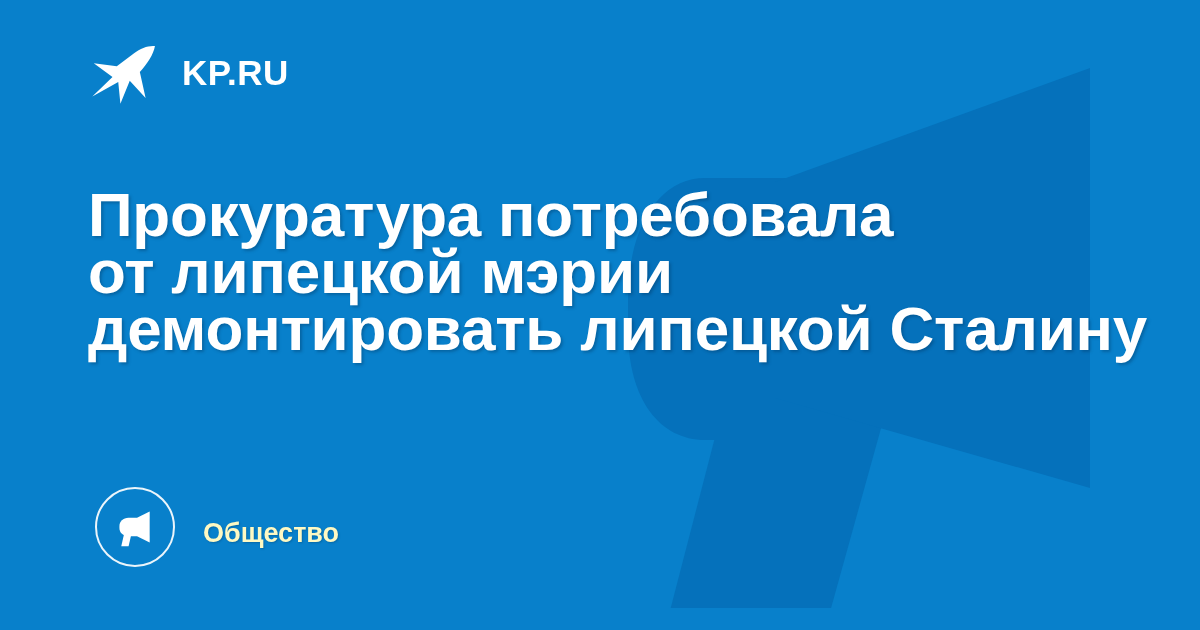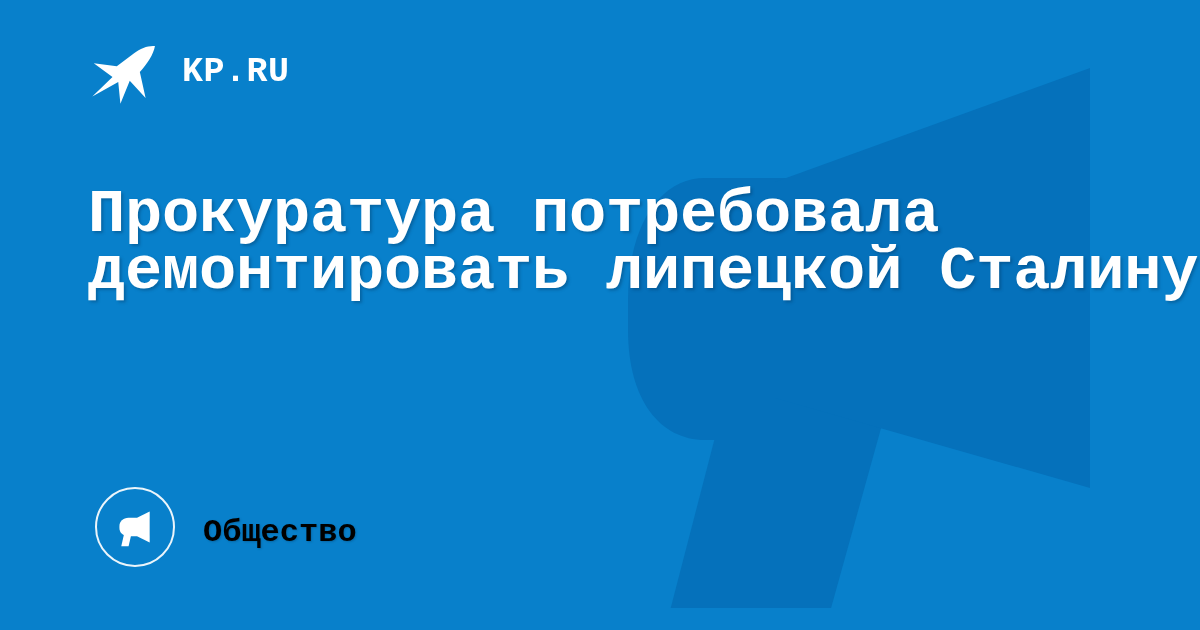--- a/index.html
+++ b/index.html
@@ -8,21 +8,21 @@
     padding: 0;
     background: #0880cb;
   }
 
   #card {
     position: relative;
     width: 1200px;
     height: 608px;
     overflow: hidden;
     background: #0880cb;
-    font-family: Liberation Mono, monospace;
+    font-family: Liberation Sans, sans-serif;
     -webkit-font-smoothing: antialiased;
   }
 
   
   #watermark {
     position: absolute;
     inset: 0;
     pointer-events: none;
   }
 
@@ -89,22 +89,22 @@
     justify-content: center;
     flex: 0 0 auto;
     box-sizing: border-box;
   }
   #rubric-icon {
     width: 44px;
     height: 44px;
     display: block;
   }
   #rubric-label {
-    color: #000000;
-    font-size: 32px;
+    color: #fef9c3;
+    font-size: 27px;
     font-weight: 700;
     line-height: 1;
     white-space: nowrap;
     text-shadow: 1px 1px 2px rgba(0, 50, 90, 0.3);
     margin-top: 12px;
   }
 </style>
 </head>
 <body>
 
@@ -138,20 +138,21 @@
                L 80 86
                L 72 50
                C 82 39 91 26 93 14 Z"></path>
       <path fill="#ffffff" d="M40 43 L62 49 L41 62 Z"></path>
     </svg>
     <div id="brand-name">KP.RU</div>
   </div>
 
   <div id="headline">
     <span class="hl-line">Прокуратура потребовала</span>
+    <span class="hl-line">от липецкой мэрии</span>
     <span class="hl-line">демонтировать липецкой Сталину</span>
   </div>
 
   <div id="rubric">
     <div id="rubric-icon-wrap">
       <svg id="rubric-icon" viewBox="0 0 48 48" aria-hidden="true">
         <g fill="#ffffff">
 
           <path d="M40 7 L40 41 L24 33 L24 15 Z"></path>
 

